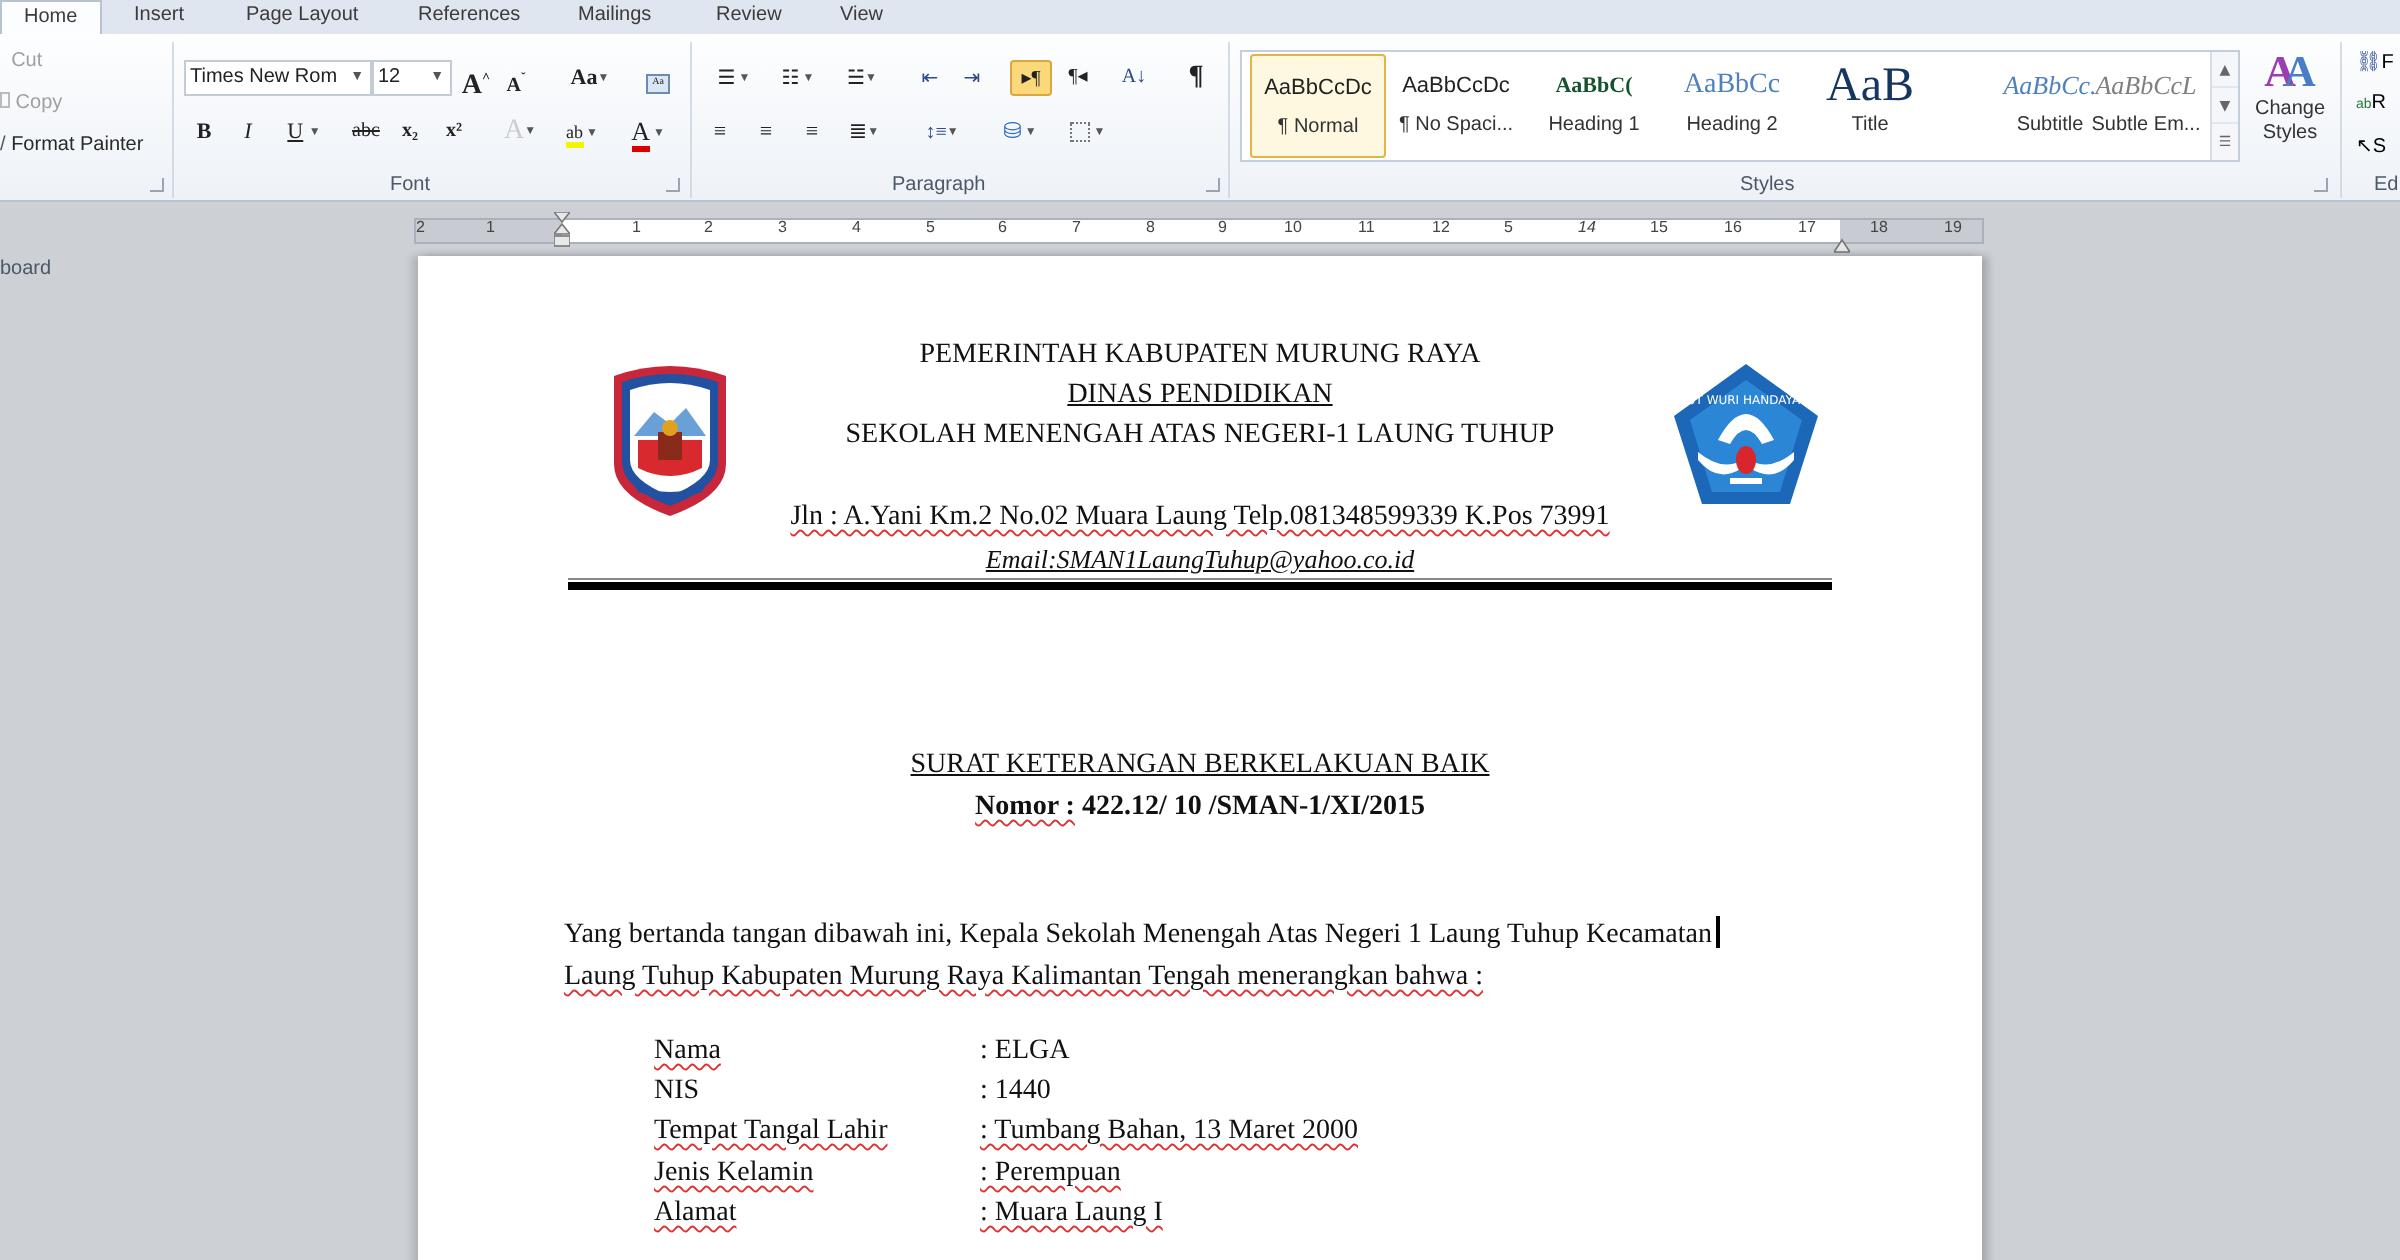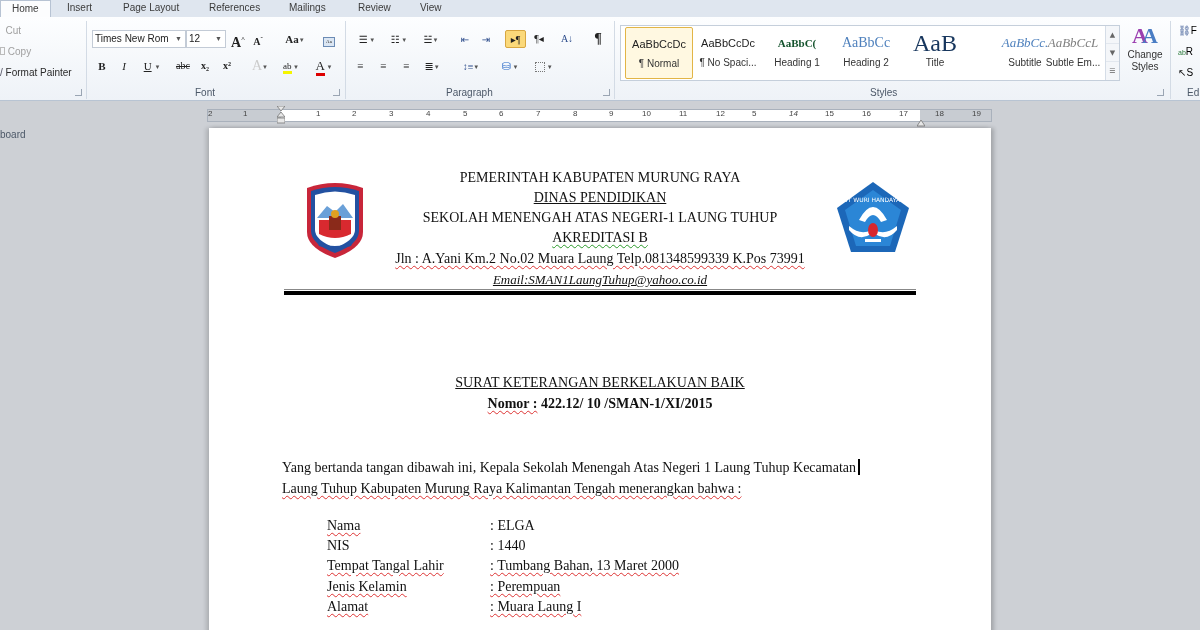--- a/index.html
+++ b/index.html
@@ -239,21 +239,20 @@
       <path d="M62 46 Q50 56 40 50 L40 54 Q52 62 62 50 Z" fill="#fff"></path>
       <ellipse cx="38" cy="50" rx="5" ry="7" fill="#d7262e"></ellipse>
       <rect x="30" y="59" width="16" height="3" fill="#fff"></rect>
       <text x="38" y="22" text-anchor="middle" font-size="6" fill="#fff" font-family="DejaVu Sans, sans-serif">TUT WURI HANDAYANI</text>
     </svg>
   </div>
 
   <div class="kop-line" style="top:62px;"><span class="under">DINAS  PENDIDIKAN</span></div>
   <div class="kop-line" style="top:42px;">PEMERINTAH KABUPATEN  MURUNG RAYA</div>
   <div class="kop-line" style="top:82px;">SEKOLAH  MENENGAH ATAS NEGERI-1 LAUNG  TUHUP</div>
-  <div class="kop-line" style="top:102px;"><span class="squig-g">AKREDITASI  B</span></div>
   <div class="kop-line" style="top:123px;"><span class="squig-r">Jln : A.Yani  Km.2 No.02 Muara Laung  Telp.081348599339 K.Pos 73991</span></div>
   <div class="kop-line" style="top:144px;font-style:italic;font-size:13px;"><span class="under">Email:SMAN1LaungTuhup@yahoo.co.id</span></div>
   <div class="hr-thin" style="top:161px;"></div>
   <div class="hr-thick" style="top:163px;"></div>
 
   <div class="kop-line" style="top:247px;"><span class="under">SURAT KETERANGAN  BERKELAKUAN  BAIK</span></div>
   <div class="kop-line" style="top:268px;font-weight:bold;"><span class="squig-r">Nomor :</span> <span>422.12/ 10 /SMAN-1/XI/2015</span></div>
 
   <div class="body-text" style="top:329px;">
     <div style="white-space:nowrap;"><span>Yang  bertanda  tangan  dibawah  ini,  Kepala  Sekolah  Menengah  Atas  Negeri  1  Laung  Tuhup  Kecamatan</span><span class="caret"></span></div>

